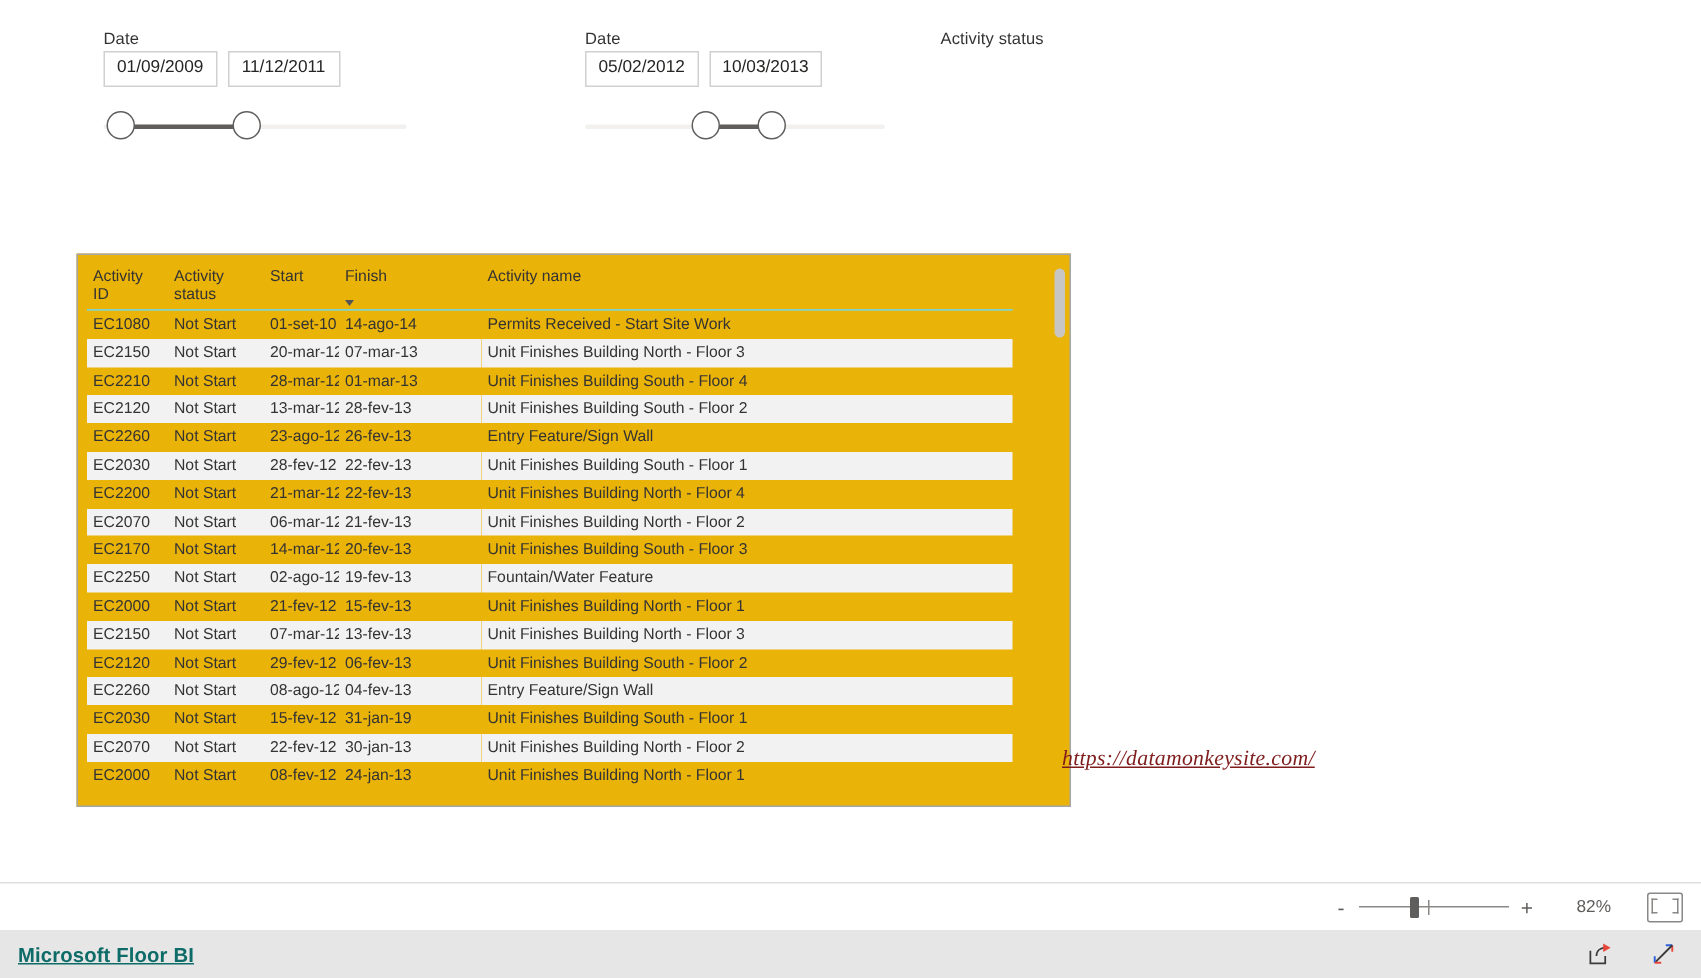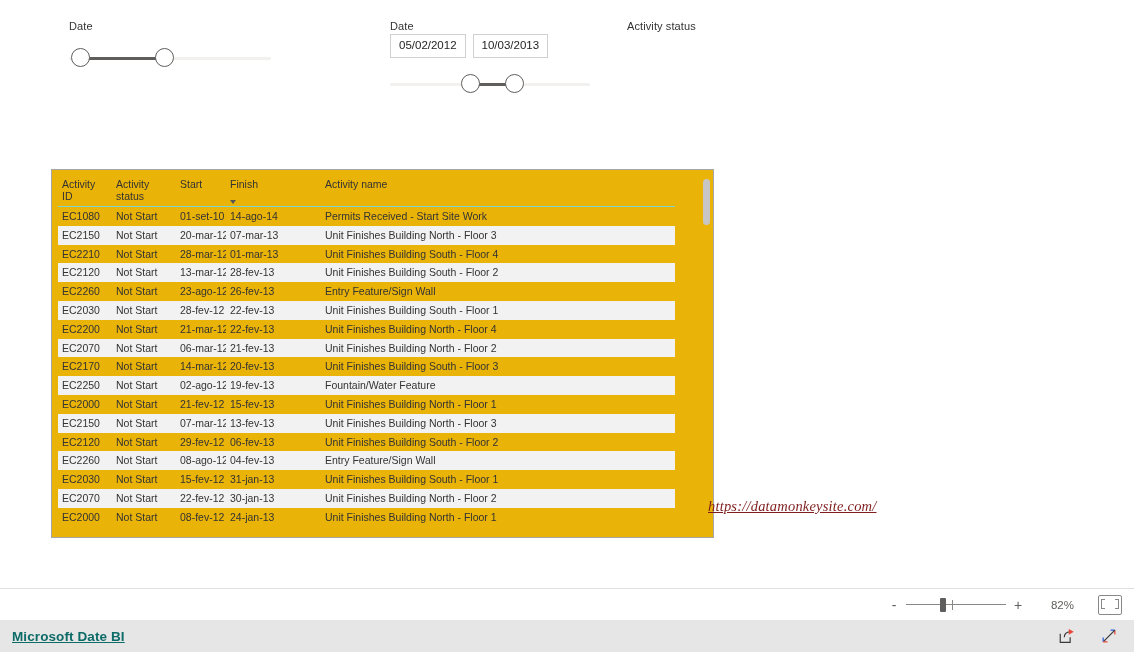--- a/index.html
+++ b/index.html
@@ -343,20 +343,24 @@
     cursor: pointer;
   }
 </style>
 </head>
 <body>
 
 <div id="report-canvas">
 
   <div class="slicer" id="slicer-date-1">
     <div class="slicer-title">Date</div>
+    <div class="date-inputs">
+      <div class="date-box">01/09/2009</div>
+      <div class="date-box">11/12/2011</div>
+    </div>
     <div class="slider-wrap">
       <div class="slider-rail"></div>
       <div class="slider-fill"></div>
       <div class="slider-handle handle-min"></div>
       <div class="slider-handle handle-max"></div>
     </div>
   </div>
 
   <div class="slicer" id="slicer-date-2">
     <div class="slicer-title">Date</div>
@@ -494,21 +498,21 @@
               <td>EC2260</td>
               <td>Not Start</td>
               <td>08-ago-12</td>
               <td>04-fev-13</td>
               <td>Entry Feature/Sign Wall</td>
             </tr>
             <tr>
               <td>EC2030</td>
               <td>Not Start</td>
               <td>15-fev-12</td>
-              <td>31-jan-13</td>
+              <td>31-jan-19</td>
               <td>Unit Finishes Building South - Floor 1</td>
             </tr>
             <tr>
               <td>EC2070</td>
               <td>Not Start</td>
               <td>22-fev-12</td>
               <td>30-jan-13</td>
               <td>Unit Finishes Building North - Floor 2</td>
             </tr>
             <tr>
@@ -536,21 +540,21 @@
     <div class="zt-line"></div>
     <div class="zt-tick"></div>
     <div class="zt-thumb"></div>
   </div>
   <div class="zoom-plus">+</div>
   <div id="zoom-percent">82%</div>
   <div id="fit-page-btn"></div>
 </div>
 
 <div id="footer">
-  <div id="powerbi-brand">Microsoft Date BI</div>
+  <div id="powerbi-brand">Microsoft Floor BI</div>
   <div id="footer-actions">
     <span class="footer-icon">
       <svg viewBox="0 0 20 20" width="18" height="18">
         <path d="M2.5 7.5 L2.5 17 L13.5 17 L13.5 11.5" fill="none" stroke="#3a3a3a" stroke-width="1.3"></path>
         <path d="M7 11.5 C7 7.5 10 5.5 13.5 5.3" fill="none" stroke="#3a3a3a" stroke-width="1.3"></path>
         <path d="M12 2.2 L17.5 5.3 L12 8.6 Z" fill="#e8463a"></path>
       </svg>
     </span>
     <span class="footer-icon">
       <svg viewBox="0 0 20 20" width="18" height="18">

